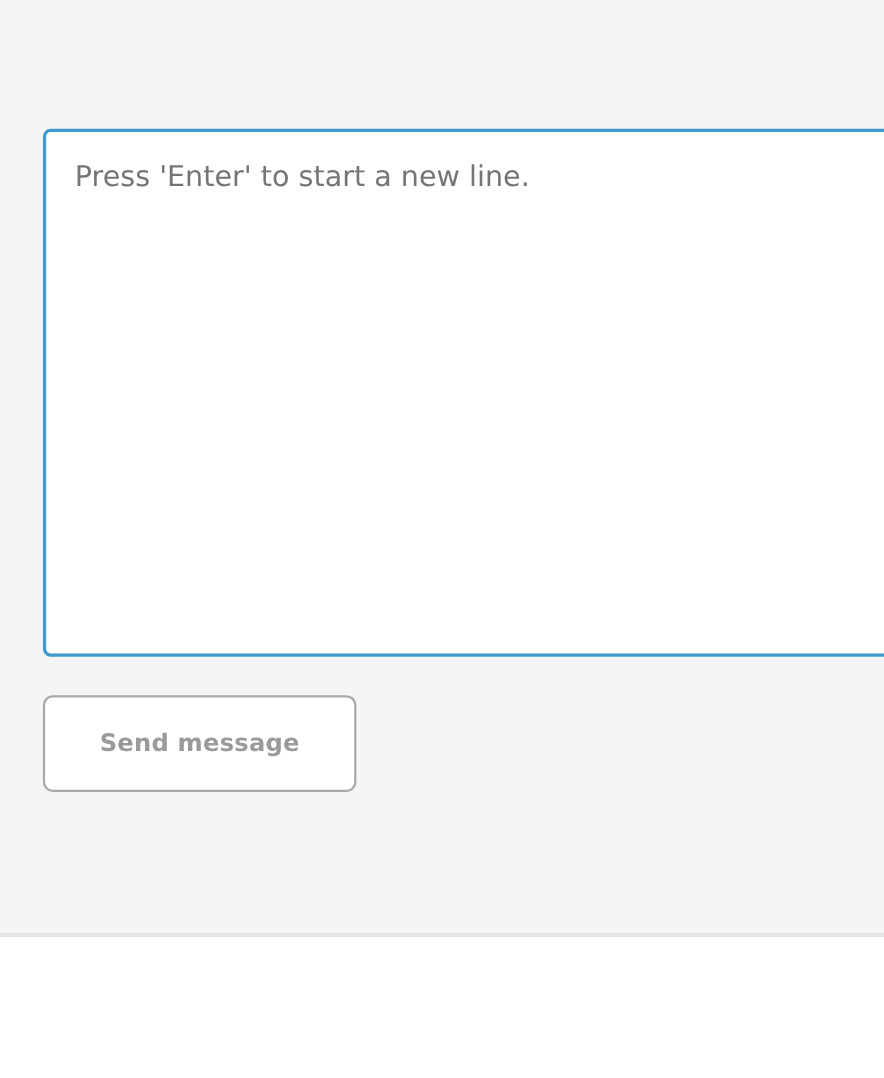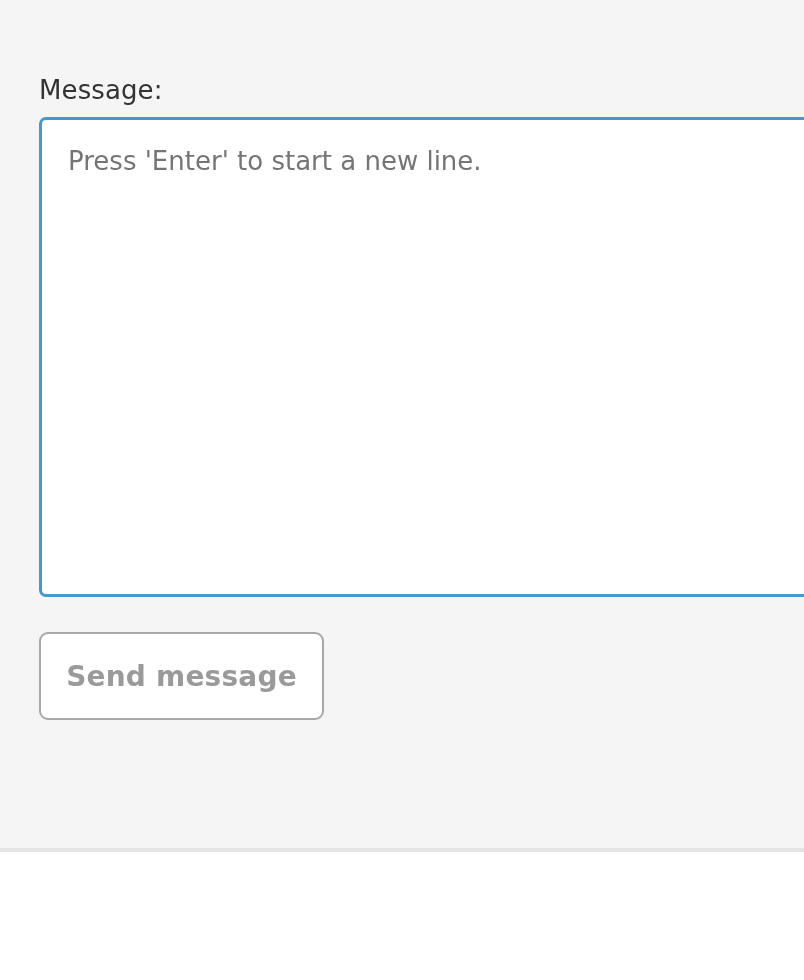--- a/index.html
+++ b/index.html
@@ -95,39 +95,38 @@
     position: absolute;
     left: 39px;
     top: 632px;
     width: 285px;
     height: 88px;
     box-sizing: border-box;
     background: #ffffff;
     border: 2px solid #a8a8a8;
     border-radius: 9px;
     font-family: "DejaVu Sans", "Liberation Sans", sans-serif;
-    font-size: 28px;
+    font-size: 22px;
     font-weight: bold;
     color: #9a9a9a;
     letter-spacing: 0.2px;
     cursor: pointer;
     display: flex;
     align-items: center;
     justify-content: center;
     padding: 8px;
   }
 </style>
 </head>
 <body>
 
 <div class="screen">
 
   <div class="composer-panel">
 
-    <div class="field-label">Message:</div>
 
     <textarea class="message-textarea" spellcheck="false" placeholder="Press 'Enter' to start a new line." style=""></textarea>
 
     <button class="send-button" type="button">
       <span>Send message</span>
     </button>
 
   </div>
 
   <div class="panel-divider"></div>

